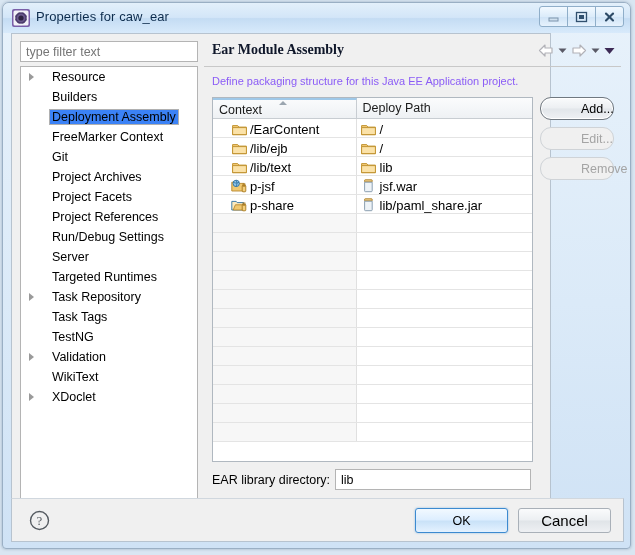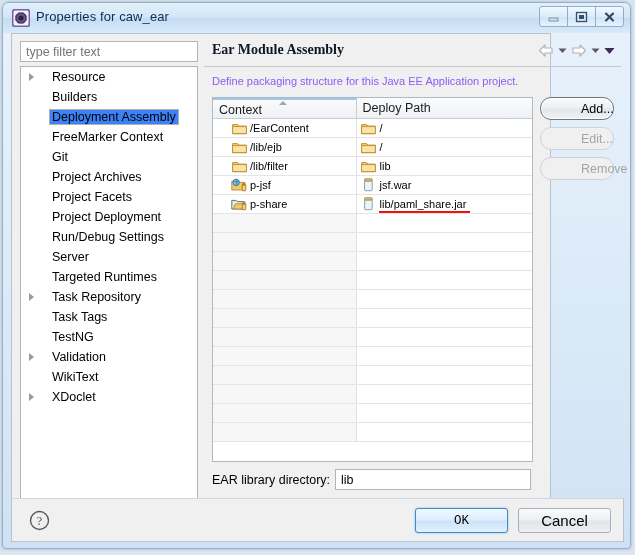--- a/index.html
+++ b/index.html
@@ -166,22 +166,22 @@
     border-bottom: 4px solid #9ba6b0;
     border-left: 4px solid transparent;
     border-right: 4px solid transparent;
   }
   .row {
     display: flex;
     height: 19px;
     border-bottom: 1px solid #e4e4e4;
   }
   .cell {
-    display: flex; align-items: center;
-    font-size: 11px; color: #000;
+    display: flex; align-items: flex-end;
+    font-size: 13px; color: #000;
     height: 100%;
     overflow: hidden;
   }
   .cell.c1 {
     width: 144px;
     padding-left: 18px;
     border-right: 1px solid #e0e0e0;
     background: #f7f7f7;
   }
   .cell.c2 {
@@ -281,21 +281,21 @@
     position: absolute; left: 17px; top: 11px;
     width: 21px; height: 21px;
   }
   .footer-btns {
     position: absolute; right: 12px; top: 9px;
     display: flex; gap: 10px;
   }
   .btn-ok {
     width: 93px; height: 25px;
     font-size: 12.5px;
-    font-family: Liberation Mono, monospace;
+    font-family: Liberation Sans, sans-serif;
     color: #000;
     border: 1px solid #3c8ad0;
     border-radius: 3px;
     background: linear-gradient(to bottom, #f2f9ff 0%, #ddeeff 47%, #c9e2f8 53%, #e4f2ff 100%);
     box-shadow: 0 0 2px rgba(60,138,208,0.6);
     cursor: pointer;
   }
   .btn-cancel {
     width: 93px; height: 25px;
     font-size: 15px;
@@ -382,21 +382,21 @@
         <div class="tree-item">
           <span class="tree-label">Git</span>
         </div>
         <div class="tree-item">
           <span class="tree-label">Project Archives</span>
         </div>
         <div class="tree-item">
           <span class="tree-label">Project Facets</span>
         </div>
         <div class="tree-item">
-          <span class="tree-label">Project Deployment</span>
+          <span class="tree-label">Project References</span>
         </div>
         <div class="tree-item">
           <span class="tree-label">Run/Debug Settings</span>
         </div>
         <div class="tree-item">
           <span class="tree-label">Server</span>
         </div>
         <div class="tree-item">
           <span class="tree-label">Targeted Runtimes</span>
         </div>
@@ -512,21 +512,21 @@
           </div>
 
           <div class="row filled">
             <div class="cell c1">
               <span class="cell-ico">
                 <svg width="15" height="13" viewBox="0 0 15 13">
                   <path d="M0.6 2.6 h5.1 l1.2 1.5 h7.5 v7.6 h-13.8 z" fill="#f5cd7a" stroke="#c29432" stroke-width="1"></path>
                   <path d="M0.6 4.6 h13.8 v7 h-13.8 z" fill="#fbe2a8" stroke="#c29432" stroke-width="1"></path>
                 </svg>
               </span>
-              <span class="cell-text">/lib/filter</span>
+              <span class="cell-text">/lib/text</span>
             </div>
             <div class="cell c2">
               <span class="cell-ico">
                 <svg width="15" height="13" viewBox="0 0 15 13">
                   <path d="M0.6 2.6 h5.1 l1.2 1.5 h7.5 v7.6 h-13.8 z" fill="#f5cd7a" stroke="#c29432" stroke-width="1"></path>
                   <path d="M0.6 4.6 h13.8 v7 h-13.8 z" fill="#fbe2a8" stroke="#c29432" stroke-width="1"></path>
                 </svg>
               </span>
               <span class="cell-text">lib</span>
             </div>

